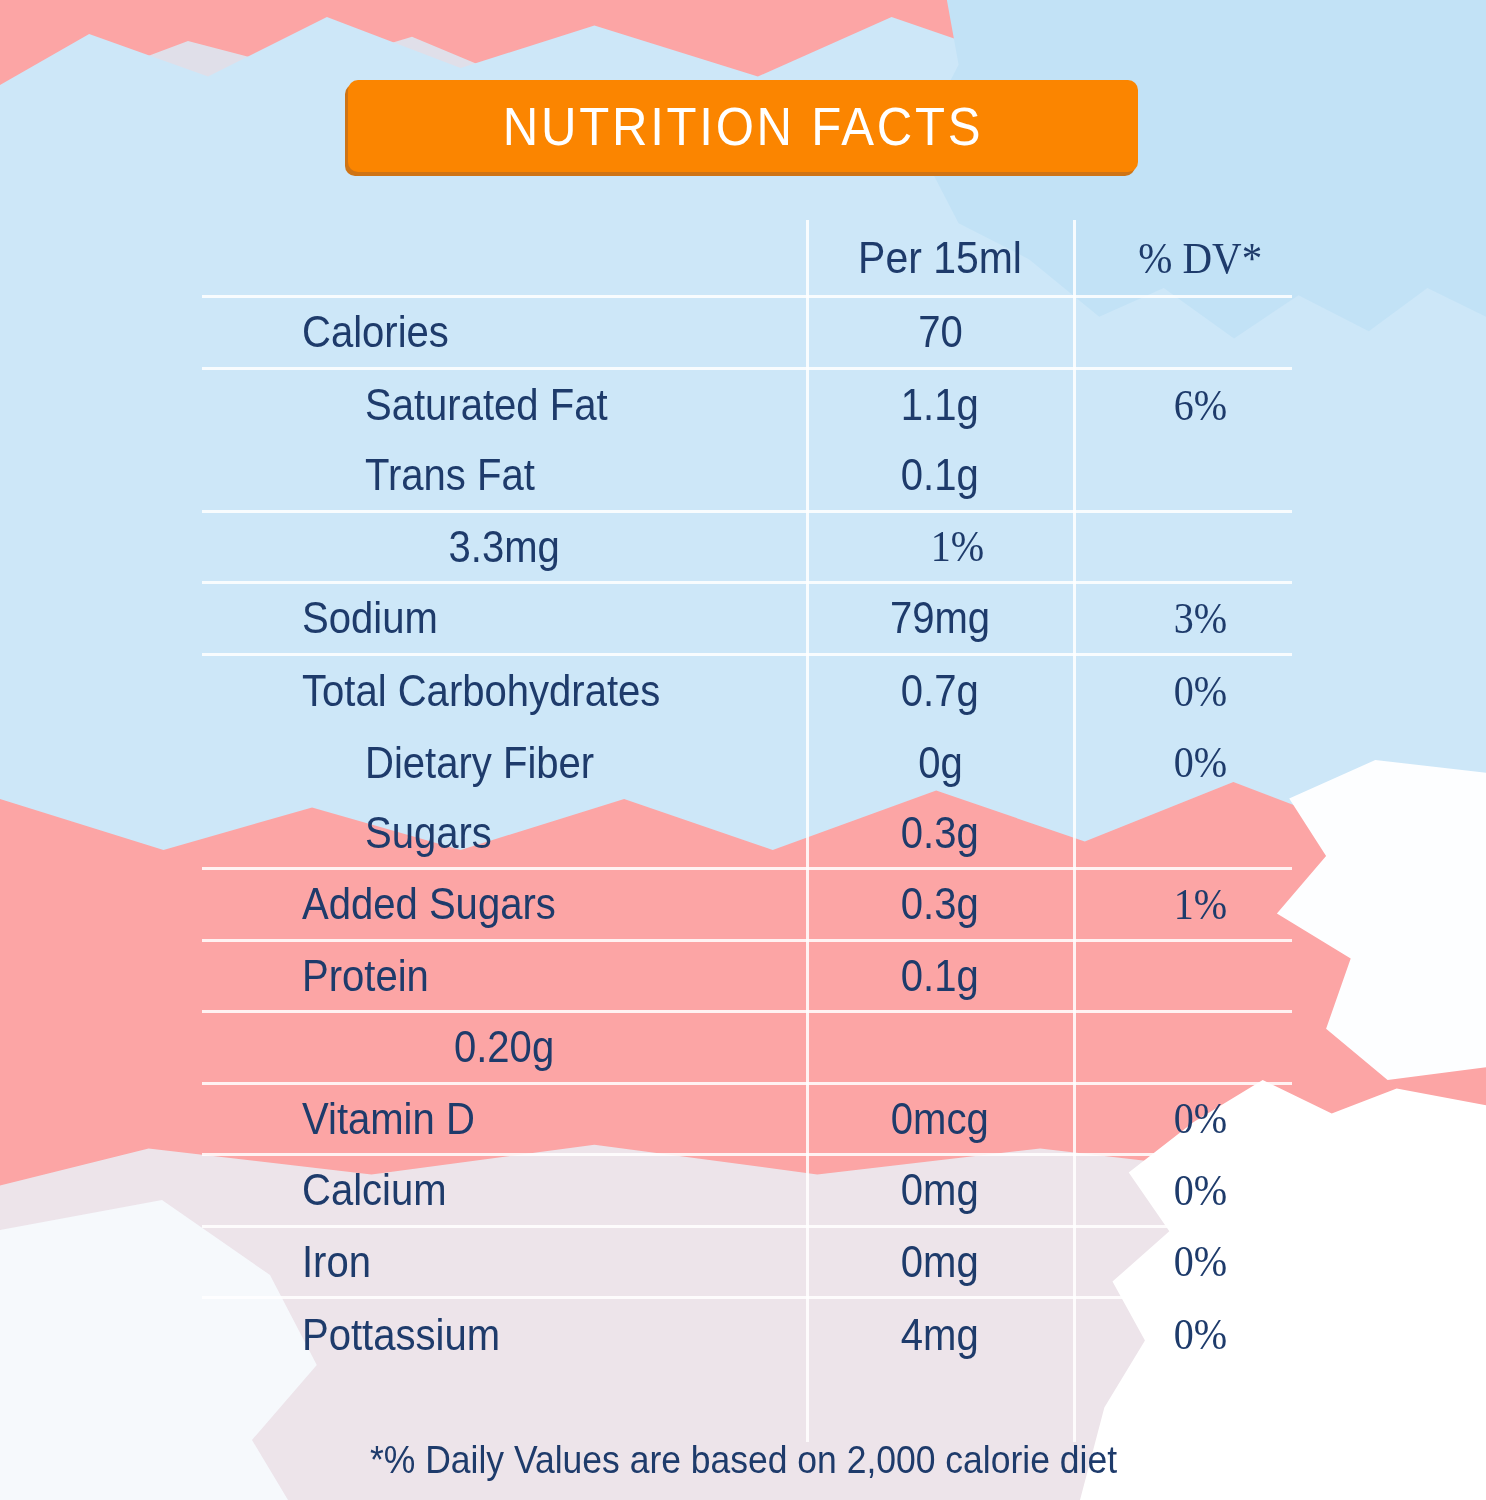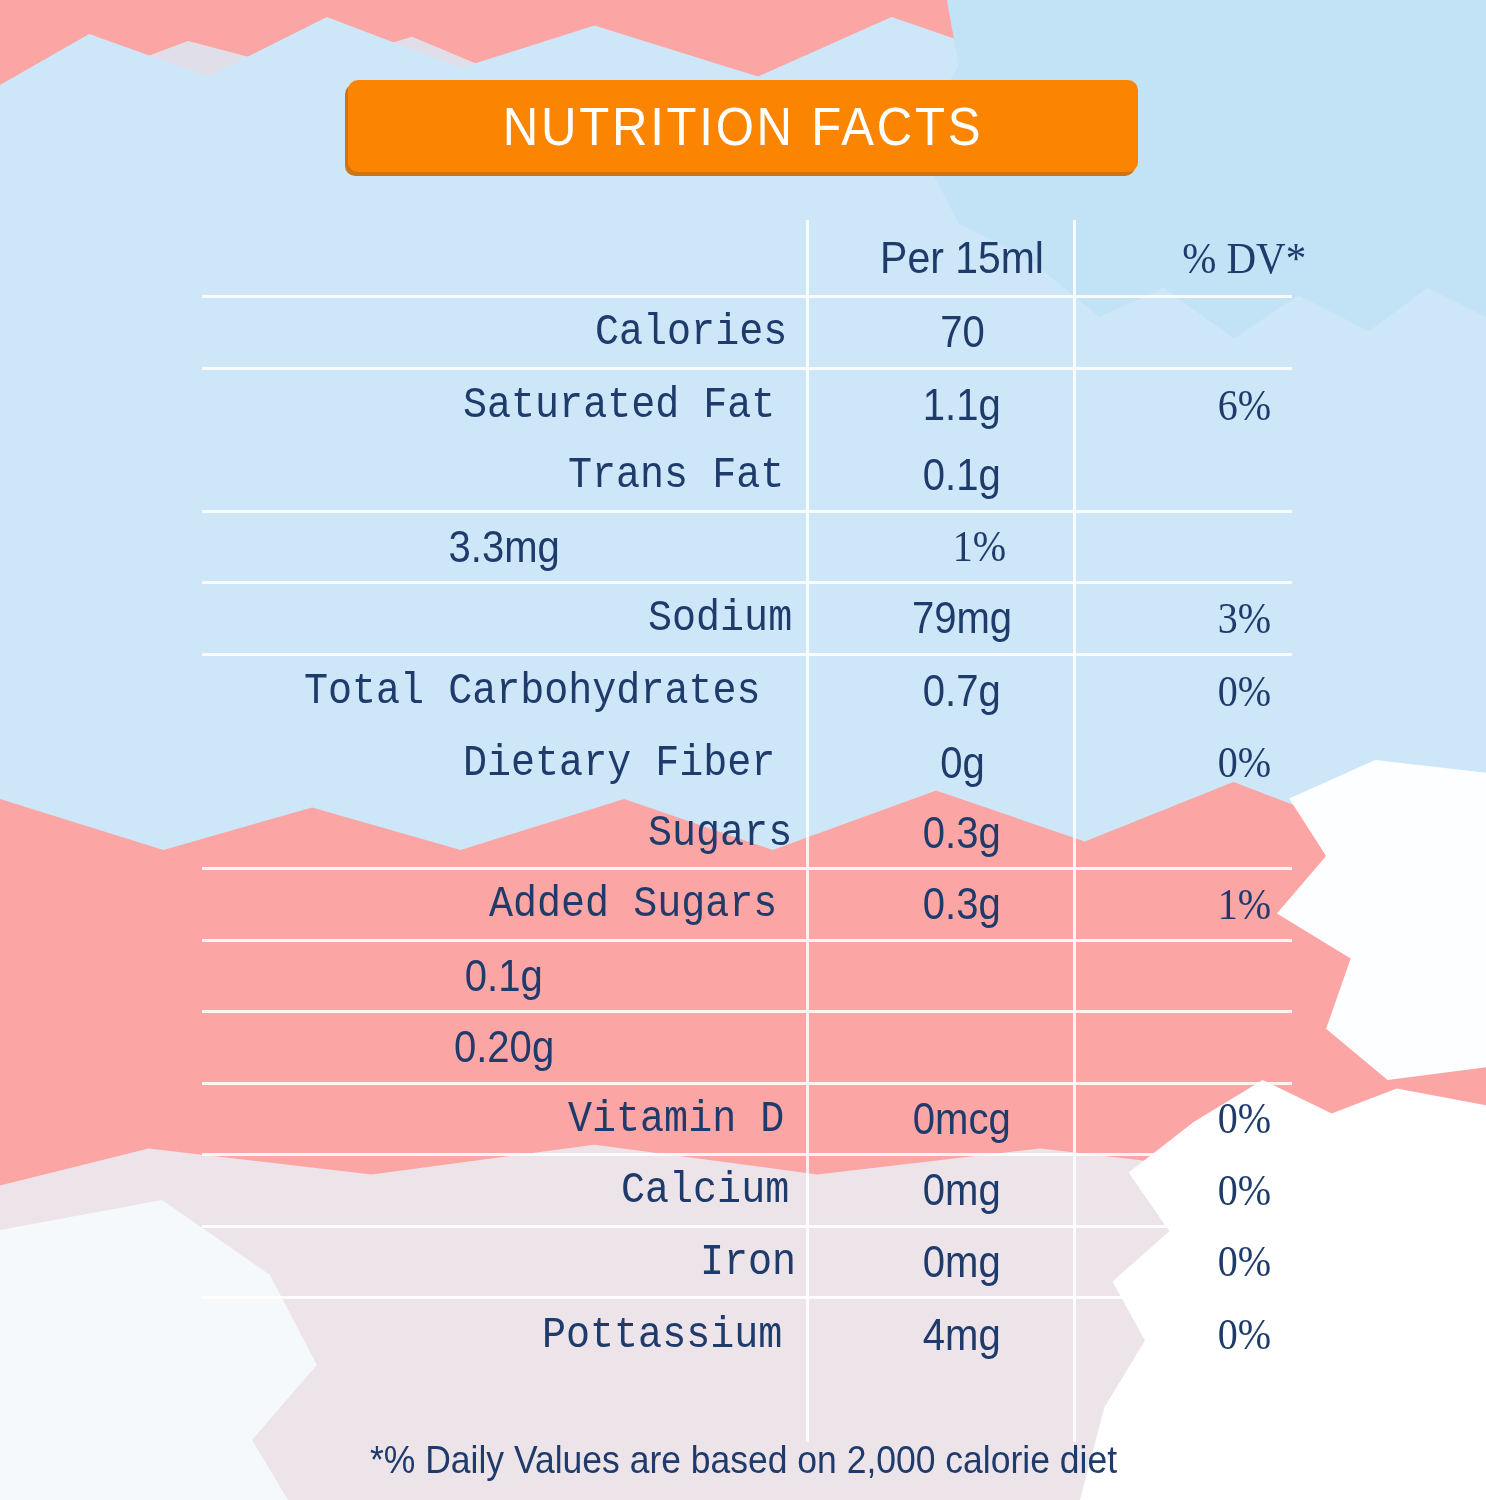--- a/index.html
+++ b/index.html
@@ -50,26 +50,26 @@
   
   .table{
     position:absolute;left:202px;top:220px;width:1090px;height:1222px;
     font-size:44px;
   }
   .vline{position:absolute;top:0;width:3px;height:100%;background:rgba(255,255,255,0.85);}
   .vline.v1{left:604px;}
   .vline.v2{left:871px;}
   .row{
     display:grid;grid-template-columns:604px 268px 218px;
-    height:71.5px;align-items:center;box-sizing:border-box;gap:22px;
+    height:71.5px;align-items:center;box-sizing:border-box;
   }
   .row.header{height:78px;font-size:45px;}
   .row.sep{border-bottom:3px solid rgba(255,255,255,0.85);}
   .cell{overflow:visible;}
-  .cell.label{padding-left:100px;text-align:right;font-family:Liberation Mono, monospace;}
+  .cell.label{padding-left:100px;text-align:left;}
   .cell.label.indent{padding-left:163px;}
   .cell.amount{text-align:center;}
   .cell.dv{text-align:center;position:relative;left:17px;font-family:Liberation Serif, serif;}
 
   
   .footnote{
     position:absolute;left:0;top:1438px;width:100%;
     text-align:center;font-size:39px;
   }
 </style>
@@ -144,20 +144,21 @@
           <div class="cell label indent"><span class="tx">Sugars</span></div>
           <div class="cell amount"><span class="tx">0.3g</span></div>
           <div class="cell dv"></div>
         </div>
         <div class="row sep">
           <div class="cell label"><span class="tx">Added Sugars</span></div>
           <div class="cell amount"><span class="tx">0.3g</span></div>
           <div class="cell dv"><span class="tx">1%</span></div>
         </div>
         <div class="row sep">
+          <div class="cell label"><span class="tx">Protein</span></div>
           <div class="cell amount"><span class="tx">0.1g</span></div>
           <div class="cell dv"></div>
         </div>
         <div class="row sep">
           <div class="cell amount"><span class="tx">0.20g</span></div>
           <div class="cell dv"></div>
         </div>
         <div class="row sep">
           <div class="cell label"><span class="tx">Vitamin D</span></div>
           <div class="cell amount"><span class="tx">0mcg</span></div>

